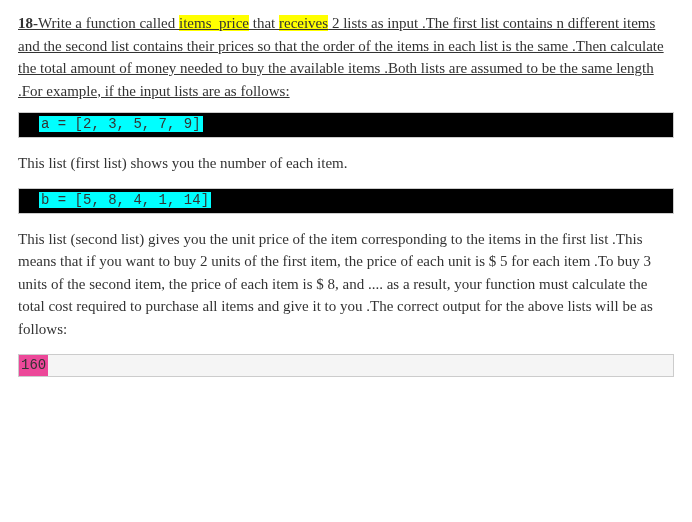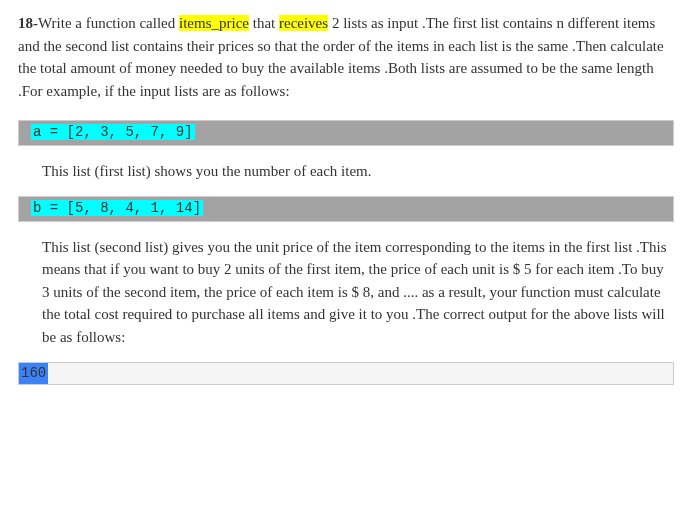--- a/index.html
+++ b/index.html
@@ -10,54 +10,54 @@
     body {
       font-family: Georgia, 'Times New Roman', serif;
       font-size: 15px;
       line-height: 1.5;
       color: #333;
       background: #fff;
       padding: 12px 18px;
       width: 692px;
     }
     .question-text {
-      margin-bottom: 18px;
+      margin-bottom: 10px;
+      text-decoration: underline;
     }
     .question-number {
       font-weight: bold;
     }
     .highlight-yellow {
       background-color: #ffff00;
     }
     .code-block {
       border: 1px solid #ccc;
-      background: #a3a3a3;
-      padding: 2px 12px;
+      background: #000000;
+      padding: 2px 20px;
       font-family: 'Courier New', Courier, monospace;
       font-size: 14px;
       margin-bottom: 14px;
       line-height: 1.4;
     }
     .code-cyan {
       background-color: #00ffff;
       padding: 0 2px;
     }
     .paragraph {
       margin-bottom: 14px;
-      margin-left: 24px;
     }
     .output-block {
       border: 1px solid #ccc;
       background: #f5f5f5;
       padding: 0;
       font-family: 'Courier New', Courier, monospace;
       font-size: 14px;
     }
     .output-yellow {
-      background-color: #3b82f6;
+      background-color: #ec4899;
       padding: 0 2px;
       display: inline-block;
     }
   </style>
 </head>
 <body>
 
 <div class="question-text">
   <span class="question-number">18-</span><span>Write a function called </span><span class="highlight-yellow">items_price</span><span> that </span><span class="highlight-yellow">receives</span><span> 2 lists as input .The first list contains n different items and the second list contains their prices so that the order of the items in each list is the same .Then calculate the total amount of money needed to buy the available items .Both lists are assumed to be the same length .For example, if the input lists are as follows:</span>
 </div>

